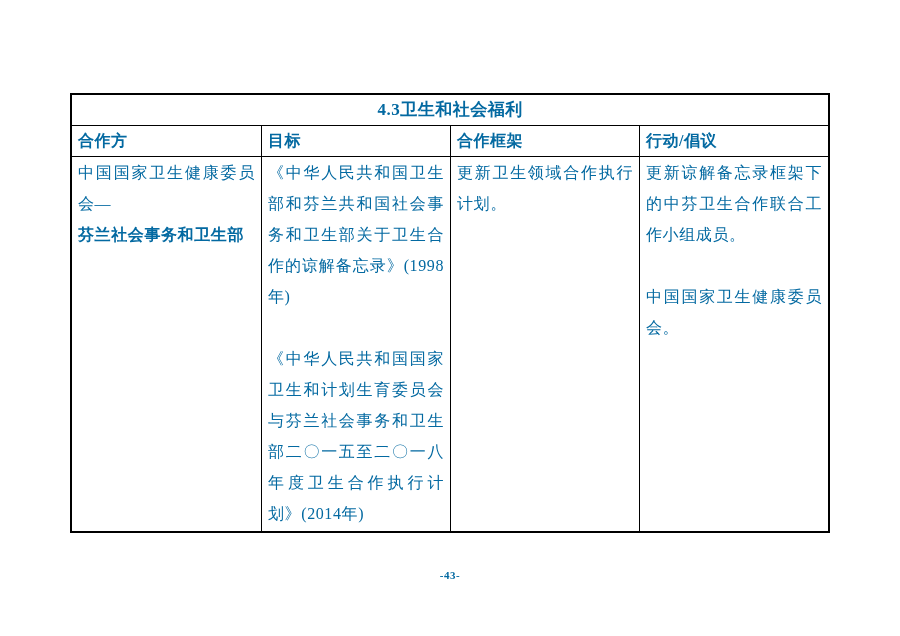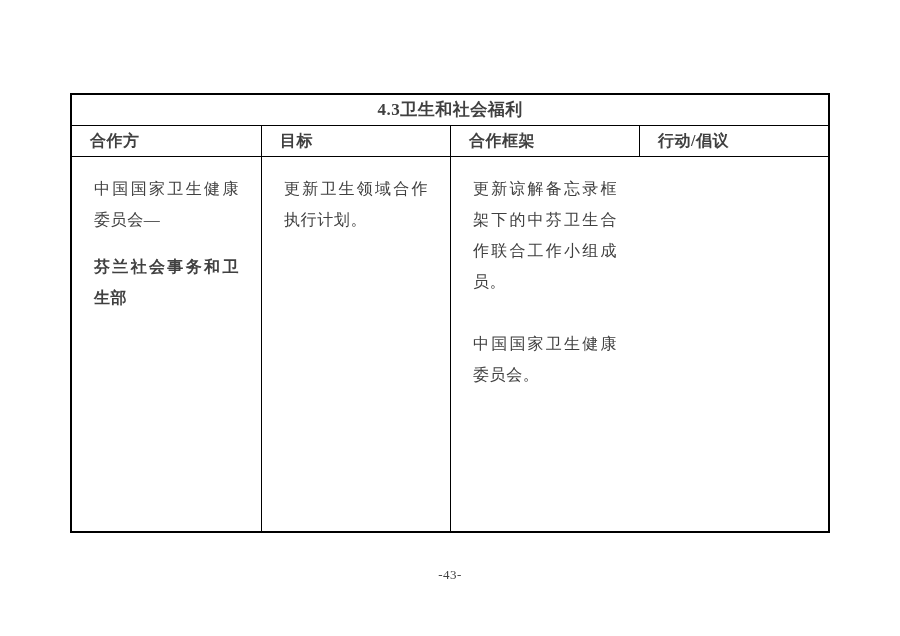--- a/index.html
+++ b/index.html
@@ -6,21 +6,21 @@
     margin: 0;
     padding: 0;
     background: #ffffff;
   }
   .page {
     position: relative;
     width: 900px;
     height: 636px;
     background: #ffffff;
     font-family: "Liberation Serif", serif;
-    color: #404040;
+    color: #0369a1;
     overflow: hidden;
   }
   .doc-table {
     position: absolute;
     left: 70px;
     top: 93px;
     width: 760px;
     height: 440px;
     box-sizing: border-box;
     border: 2px solid #000000;
@@ -38,57 +38,58 @@
     font-weight: bold;
     font-family: "Liberation Serif", serif;
     letter-spacing: 0.5px;
   }
   .head-cell {
     box-sizing: border-box;
     border-bottom: 1px solid #000000;
     line-height: 30px;
     font-size: 16px;
     font-weight: bold;
-    padding: 0 18px;
+    padding: 0 6px;
     letter-spacing: 0.5px;
     overflow: hidden;
   }
   .body-cell {
     box-sizing: border-box;
     padding: 0 6px;
     font-size: 16px;
     line-height: 31px;
     letter-spacing: 0.6px;
     text-align: justify;
     overflow: hidden;
   }
   .head-cell + .head-cell,
   .body-cell + .body-cell {
     border-left: 1px solid #000000;
   }
   .para {
-    margin: 16px;
+    margin: 0;
     text-align: justify;
   }
   .para + .para {
     margin-top: 31px; 
   }
   .no-gap .para + .para {
     margin-top: 0;
     font-weight: bold;
   }
   .page-footer {
     position: absolute;
     left: 0;
     top: 564px;
     width: 100%;
     text-align: center;
-    font-size: 13px;
+    font-size: 11px;
     line-height: 22px;
     letter-spacing: 0.5px;
+    font-weight: bold;
   }
 </style>
 </head>
 <body>
 
 <div class="page">
 
   <div class="doc-table">
 
     <div class="title-cell">4.3卫生和社会福利</div>
@@ -96,20 +97,24 @@
     <div class="head-cell">合作方</div>
     <div class="head-cell">目标</div>
     <div class="head-cell">合作框架</div>
     <div class="head-cell">行动/倡议</div>
 
     <div class="body-cell no-gap">
       <p class="para">中国国家卫生健康委员会—</p>
       <p class="para">芬兰社会事务和卫生部</p>
     </div>
 
+    <div class="body-cell">
+      <p class="para">《中华人民共和国卫生部和芬兰共和国社会事务和卫生部关于卫生合作的谅解备忘录》(1998年)</p>
+      <p class="para">《中华人民共和国国家卫生和计划生育委员会与芬兰社会事务和卫生部二〇一五至二〇一八年度卫生合作执行计划》(2014年)</p>
+    </div>
 
     <div class="body-cell">
       <p class="para">更新卫生领域合作执行计划。</p>
     </div>
 
     <div class="body-cell">
       <p class="para">更新谅解备忘录框架下的中芬卫生合作联合工作小组成员。</p>
       <p class="para">中国国家卫生健康委员会。</p>
     </div>
 

